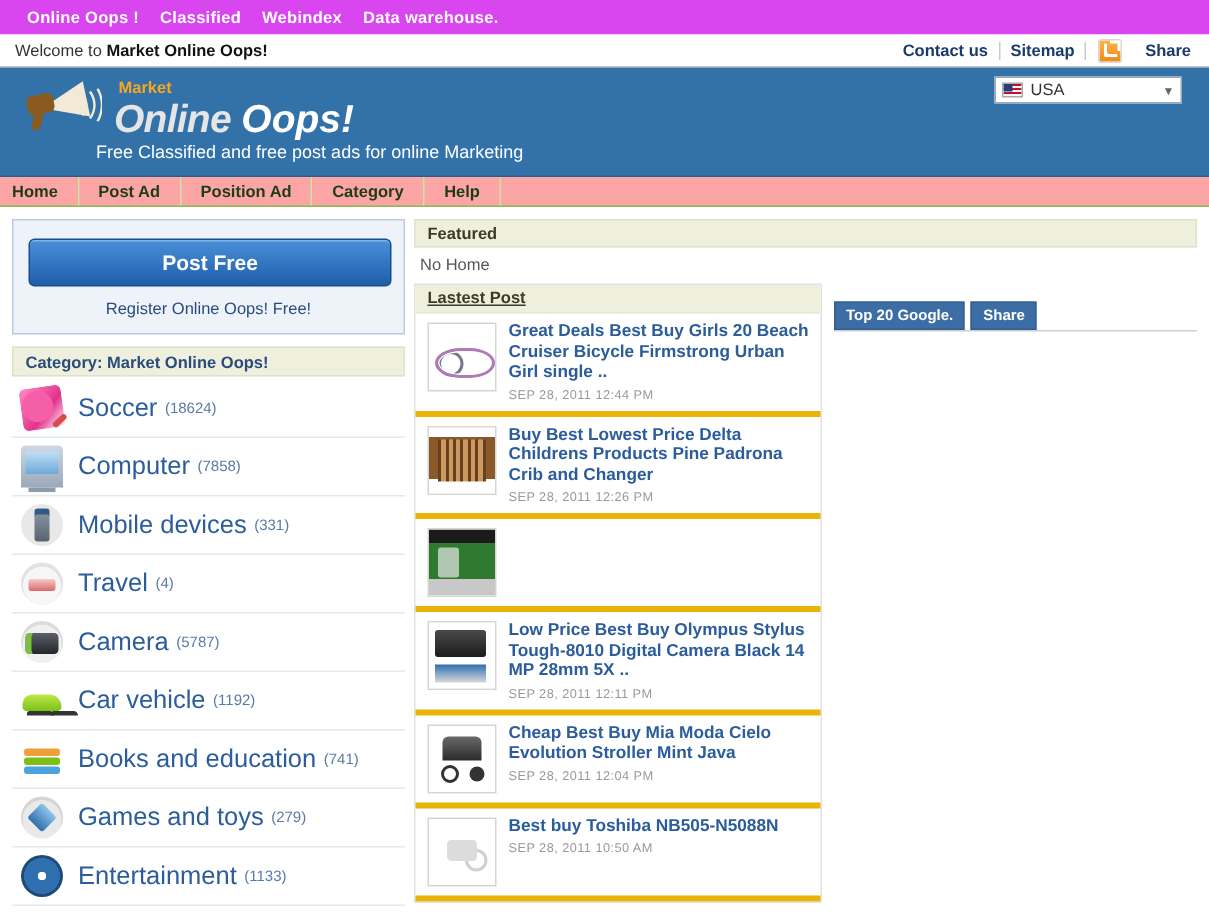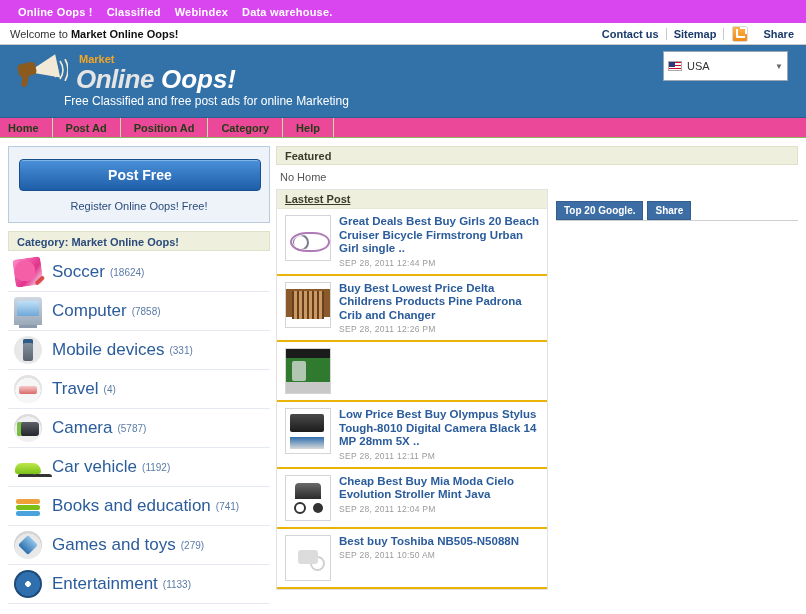--- a/index.html
+++ b/index.html
@@ -70,38 +70,38 @@
   }
   .brand .oops{
     color:#ffffff;font-size:26px;font-weight:bold;font-style:italic;
     margin-left:7px;
   }
   .tagline{
     position:absolute;left:64px;top:49px;color:#ffffff;font-size:12px;
     white-space:nowrap;
   }
   .country{
-    position:absolute;right:18px;top:6px;width:125px;height:30px;
+    position:absolute;right:18px;top:6px;width:125px;height:18px;
     background:#fff;border:1px solid #9aa7b4;
     display:flex;align-items:center;padding:0 4px;box-sizing:border-box;
     font-size:11px;color:#333;
   }
   .flag{
     width:14px;height:10px;margin-right:5px;position:relative;overflow:hidden;
     background:repeating-linear-gradient(#c8102e 0 1.4px,#fff 1.4px 2.8px);
     border:1px solid #aaa;box-sizing:border-box;
   }
   .flag:before{
     content:"";position:absolute;left:0;top:0;width:6px;height:5px;background:#2a3b7c;
   }
   .country .caret{margin-left:auto;color:#666;font-size:8px;}
 
   
   .nav{
-    height:20px;background:#ec4899;border-bottom:1px solid #8ab85a;
+    height:20px;background:#fca5a5;border-bottom:1px solid #8ab85a;
     display:flex;align-items:stretch;box-sizing:border-box;
   }
   .nav .item{
     display:flex;align-items:center;padding:0 13px;
     font-size:11px;font-weight:bold;color:#1f3d13;cursor:pointer;
     border-right:1px solid #c7e3a6;white-space:nowrap;
   }
   .nav .item:first-child{padding-left:8px;}
 
   
@@ -150,21 +150,21 @@
     height:19px;line-height:19px;padding-left:8px;box-sizing:border-box;
     font-size:11px;font-weight:bold;color:#3b3b2a;
   }
   .nodata{font-size:11px;color:#555;padding:6px 0 6px 4px;}
 
   .midcols{display:flex;}
   .postcol{width:272px;flex:0 0 272px;border:1px solid #e2e2e2;background:#fff;
     box-sizing:border-box;}
   .postcol .secthead{border:none;border-bottom:1px solid #e6e7d5;text-decoration:underline;}
   .postrow{
-    display:flex;padding:6px 6px 6px 8px;border-bottom:2px solid #eab308;
+    display:flex;padding:6px 6px 6px 8px;border-bottom:4px solid #eab308;
     box-sizing:border-box;cursor:pointer;
   }
   .thumb{
     width:44px;height:44px;flex:0 0 44px;border:1px solid #d5d5d5;background:#fff;
     margin-right:8px;position:relative;overflow:hidden;
   }
   .ptext{flex:1;min-width:0;}
   .ptitle{
     font-size:11.5px;font-weight:bold;color:#2b5c9b;line-height:13.5px;
     margin:0 0 2px 0;

